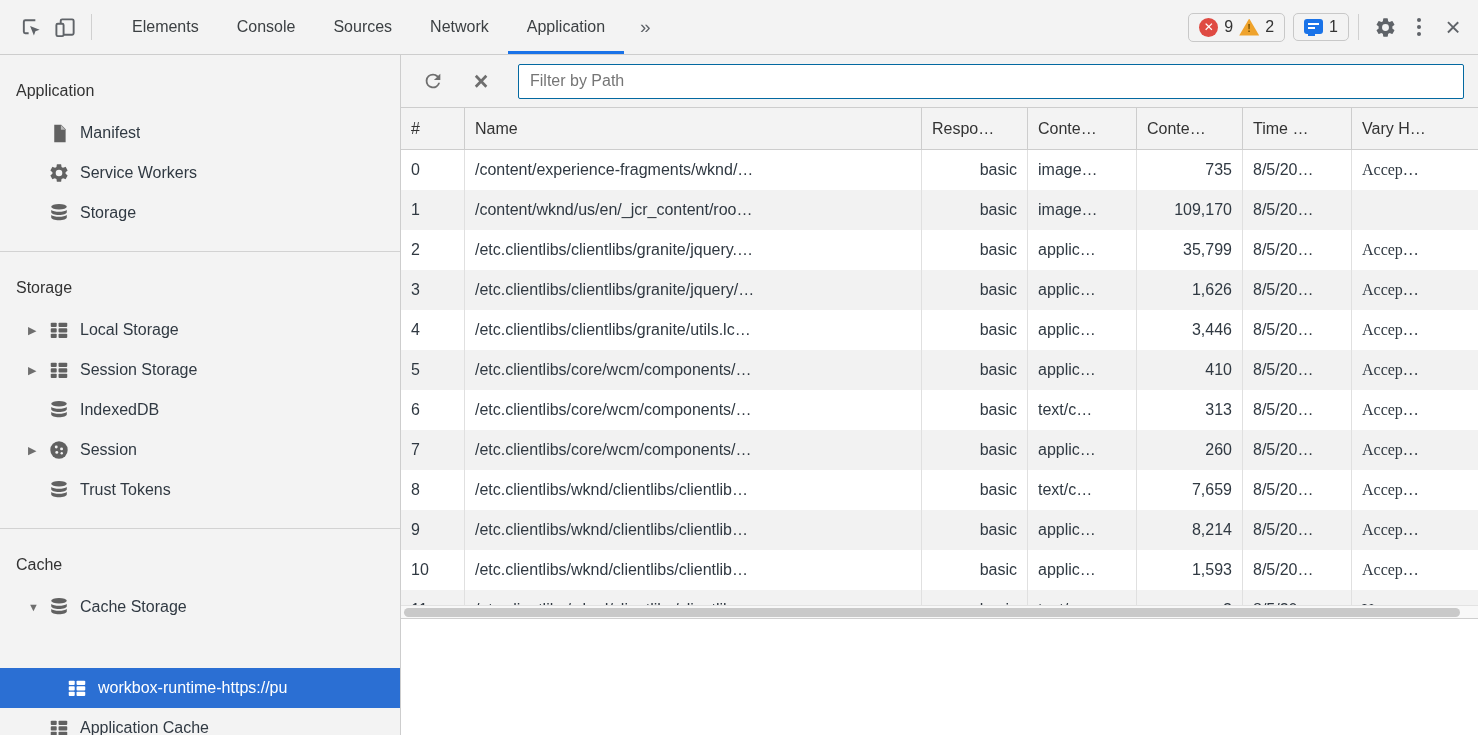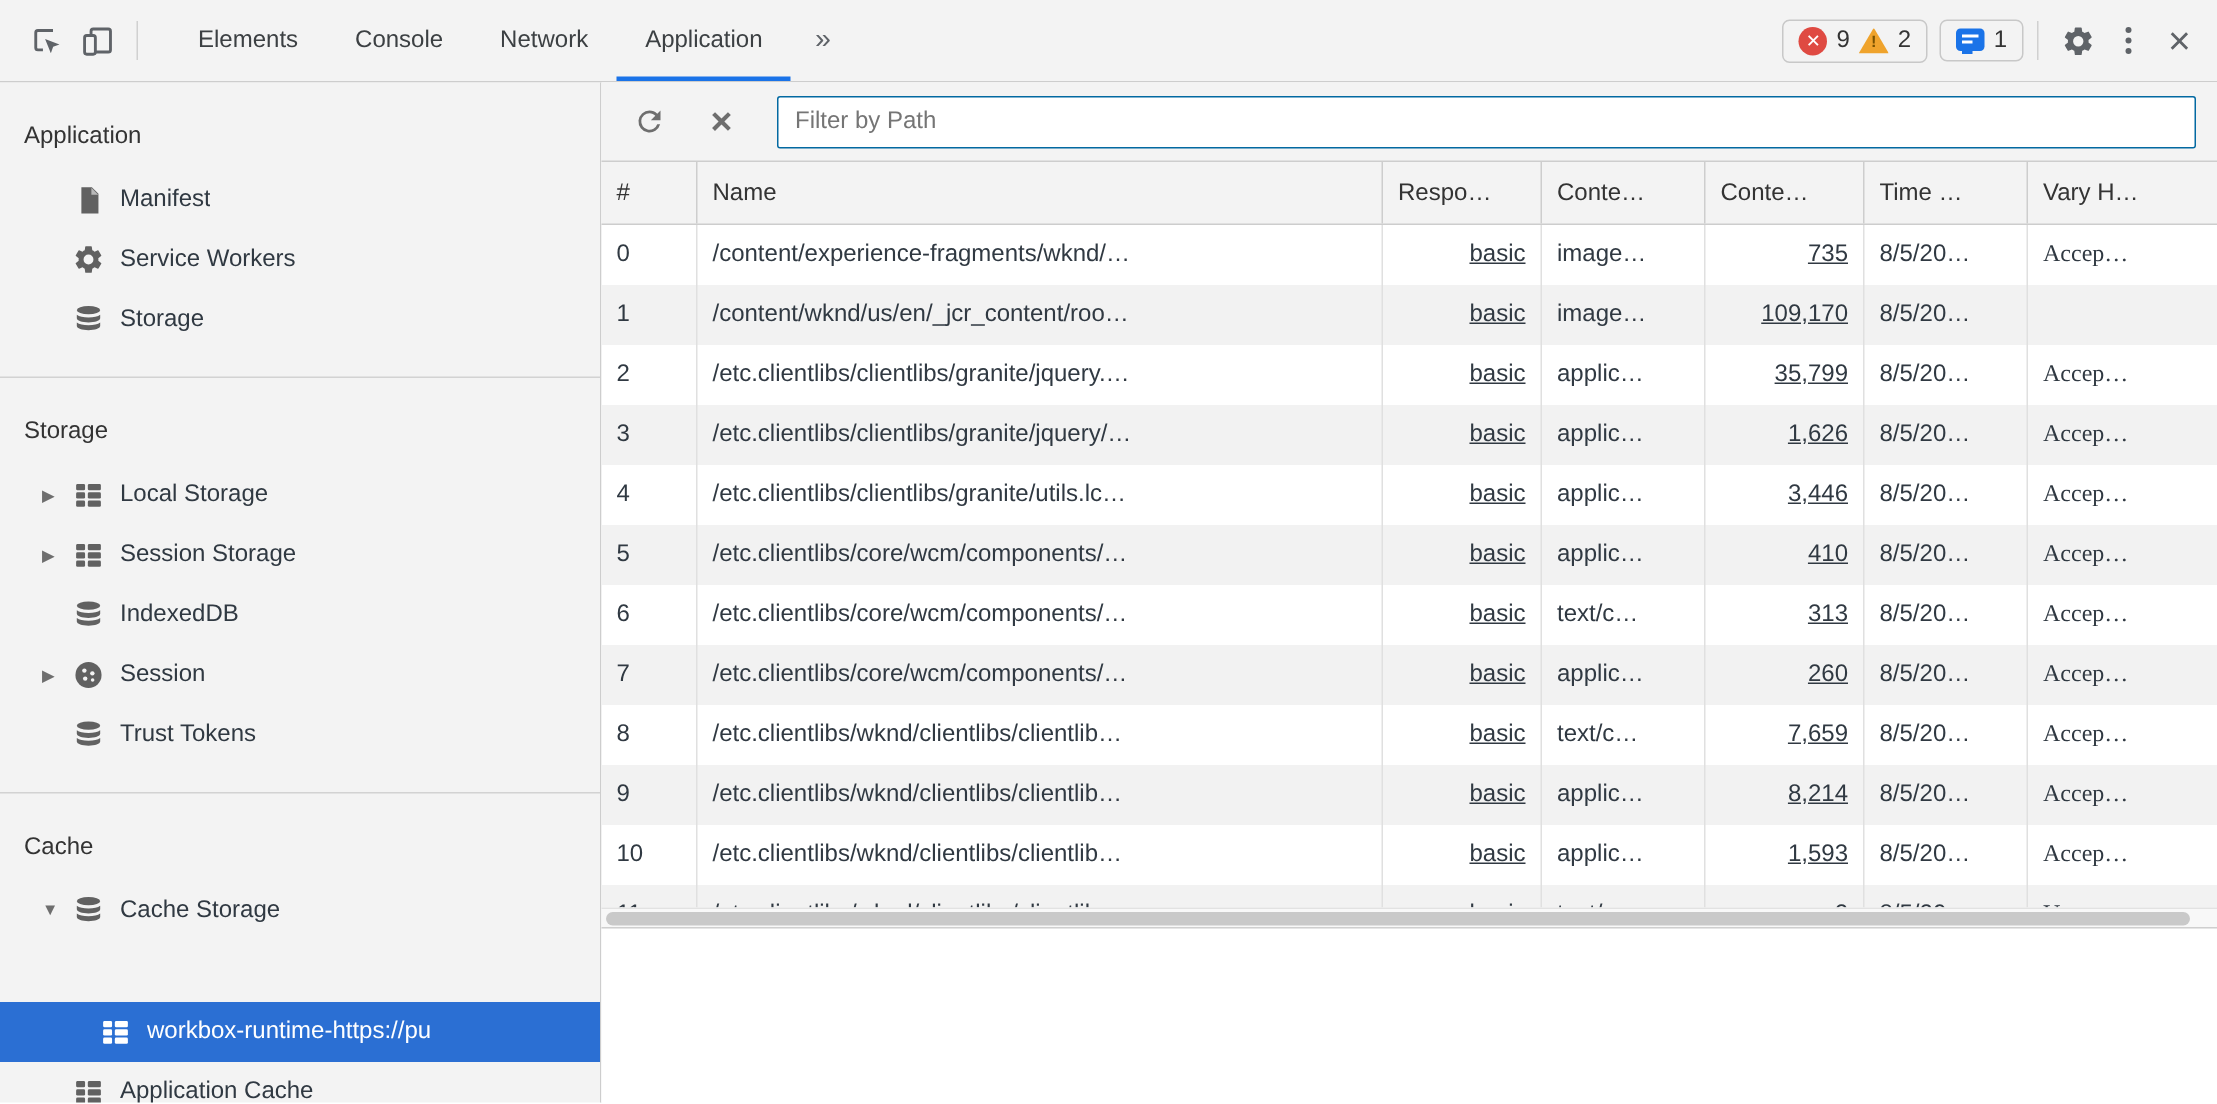--- a/index.html
+++ b/index.html
@@ -68,21 +68,21 @@
   .grid-header { height:42px; flex:none; background:#f3f3f3; border-bottom:1px solid #cdcdcd; }
   .gh-cell { display:flex; align-items:center; padding:0 10px; border-right:1px solid #cdcdcd;
              color:#333; overflow:hidden; white-space:nowrap; cursor:pointer; }
   .gh-cell:last-child { border-right:none; }
   .grid-body { height:455px; flex:none; overflow:hidden; }
   .grid-row { height:40px; cursor:pointer; }
   .grid-row:nth-child(even) { background:#f2f2f2; }
   .gc { display:flex; align-items:center; padding:0 10px; border-right:1px solid #e0e0e0;
         overflow:hidden; white-space:nowrap; color:#303942; }
   .gc:last-child { border-right:none;font-family:Liberation Serif, serif; }
-  .gc.num { justify-content:flex-end;text-decoration:underline; }
+  .gc.num { justify-content:flex-end; }
 
   .hscroll { height:14px; flex:none; background:#f8f8f8; border-top:1px solid #e2e2e2;
              border-bottom:1px solid #cfcfcf; position:relative; }
   .hthumb { position:absolute; left:3px; right:18px; top:2px; height:9px; background:#c9c9c9; border-radius:5px; }
   .preview { flex:1; background:#fff; }
 </style>
 </head>
 <body>
 
 <div class="devtools">
@@ -98,20 +98,21 @@
       <span class="icon-btn">
         <svg width="23" height="23" viewBox="0 0 24 24" fill="none">
           <rect x="7" y="3.5" width="13.5" height="16" rx="1.5" stroke="currentColor" stroke-width="2"></rect>
           <rect x="2.5" y="8" width="7.5" height="13" rx="1.5" fill="#f3f3f3" stroke="currentColor" stroke-width="2"></rect>
         </svg>
       </span>
       <span class="vsep"></span>
       <nav class="tabs" id="tabs">
           <span class="tab">Elements</span>
           <span class="tab">Console</span>
+          <span class="tab">Sources</span>
           <span class="tab">Network</span>
           <span class="tab active">Application</span>
         </nav>
       <span class="more-tabs">»</span>
     </div>
     <div class="tb-right">
       <span class="badge-box">
         <span class="err-ico">✕</span>
         <span class="badge-count">9</span>
         <span class="warn-ico">!</span>

